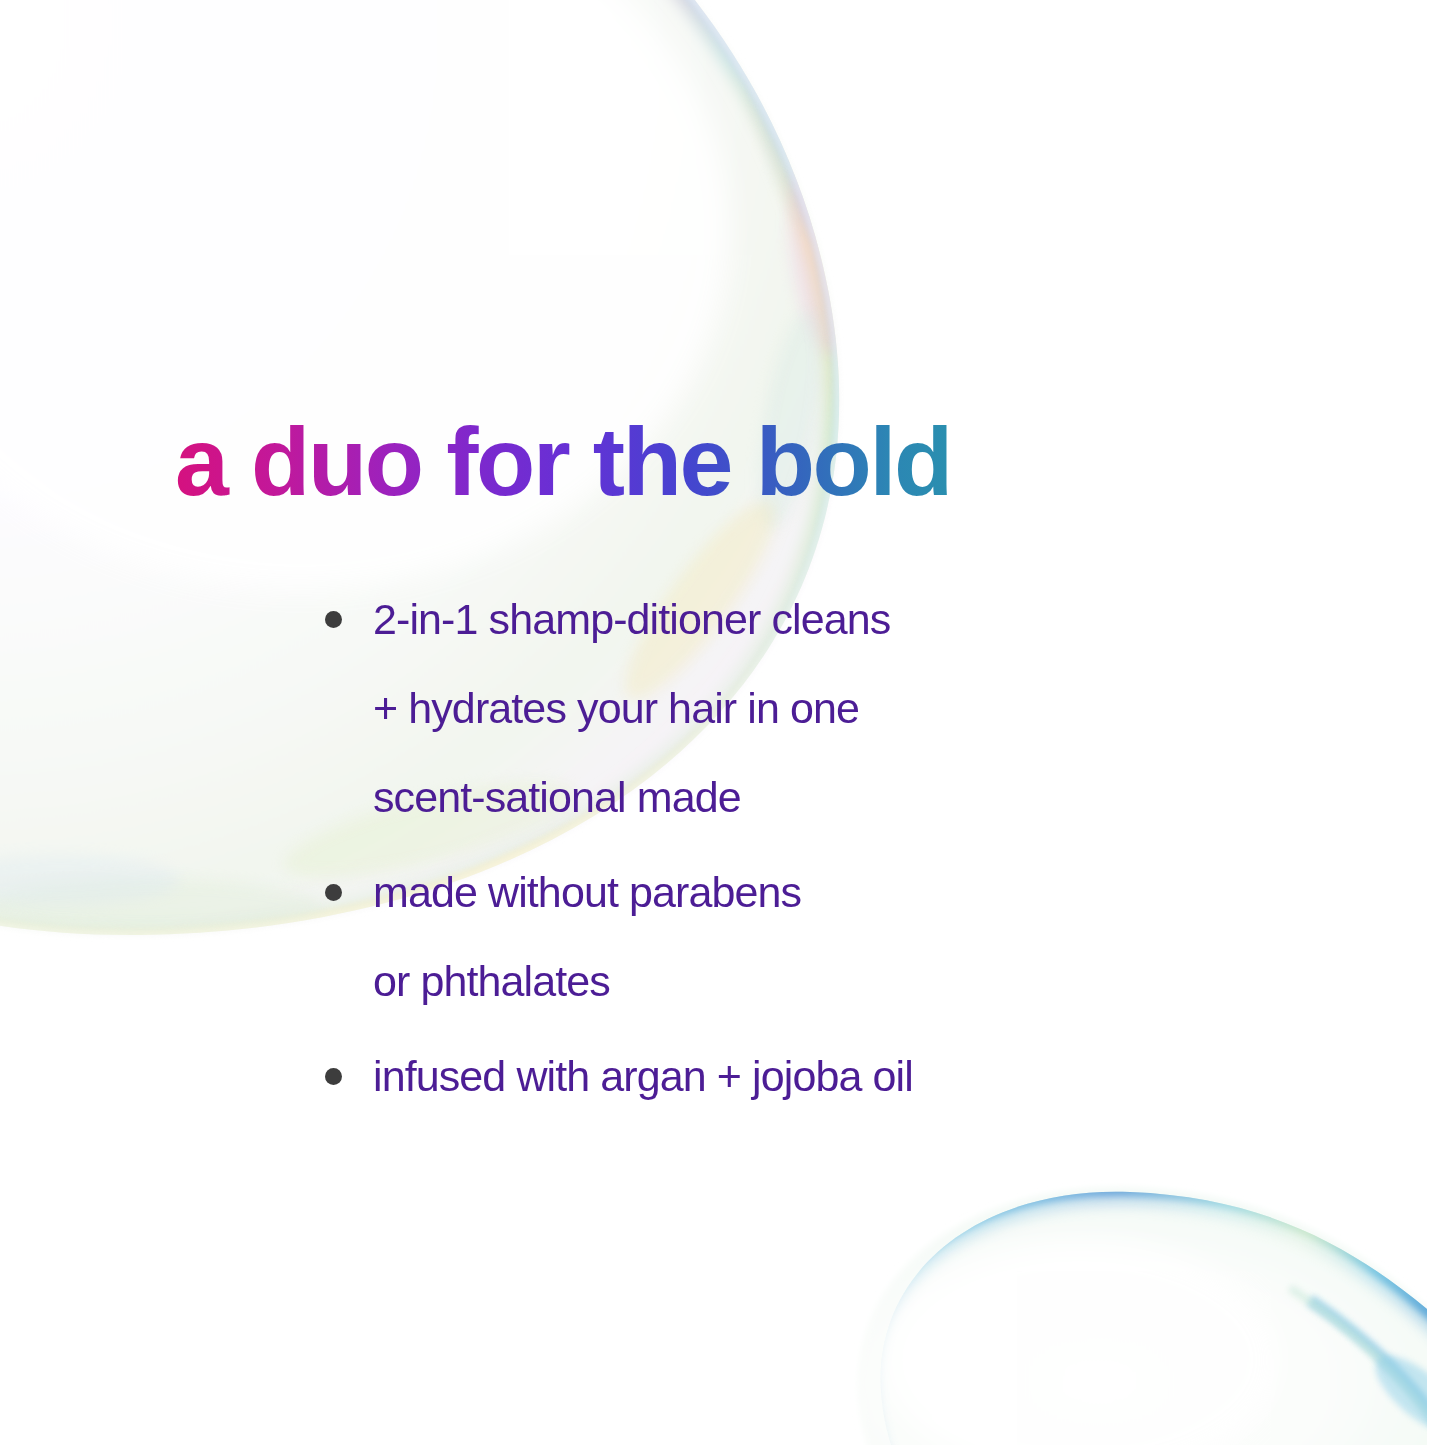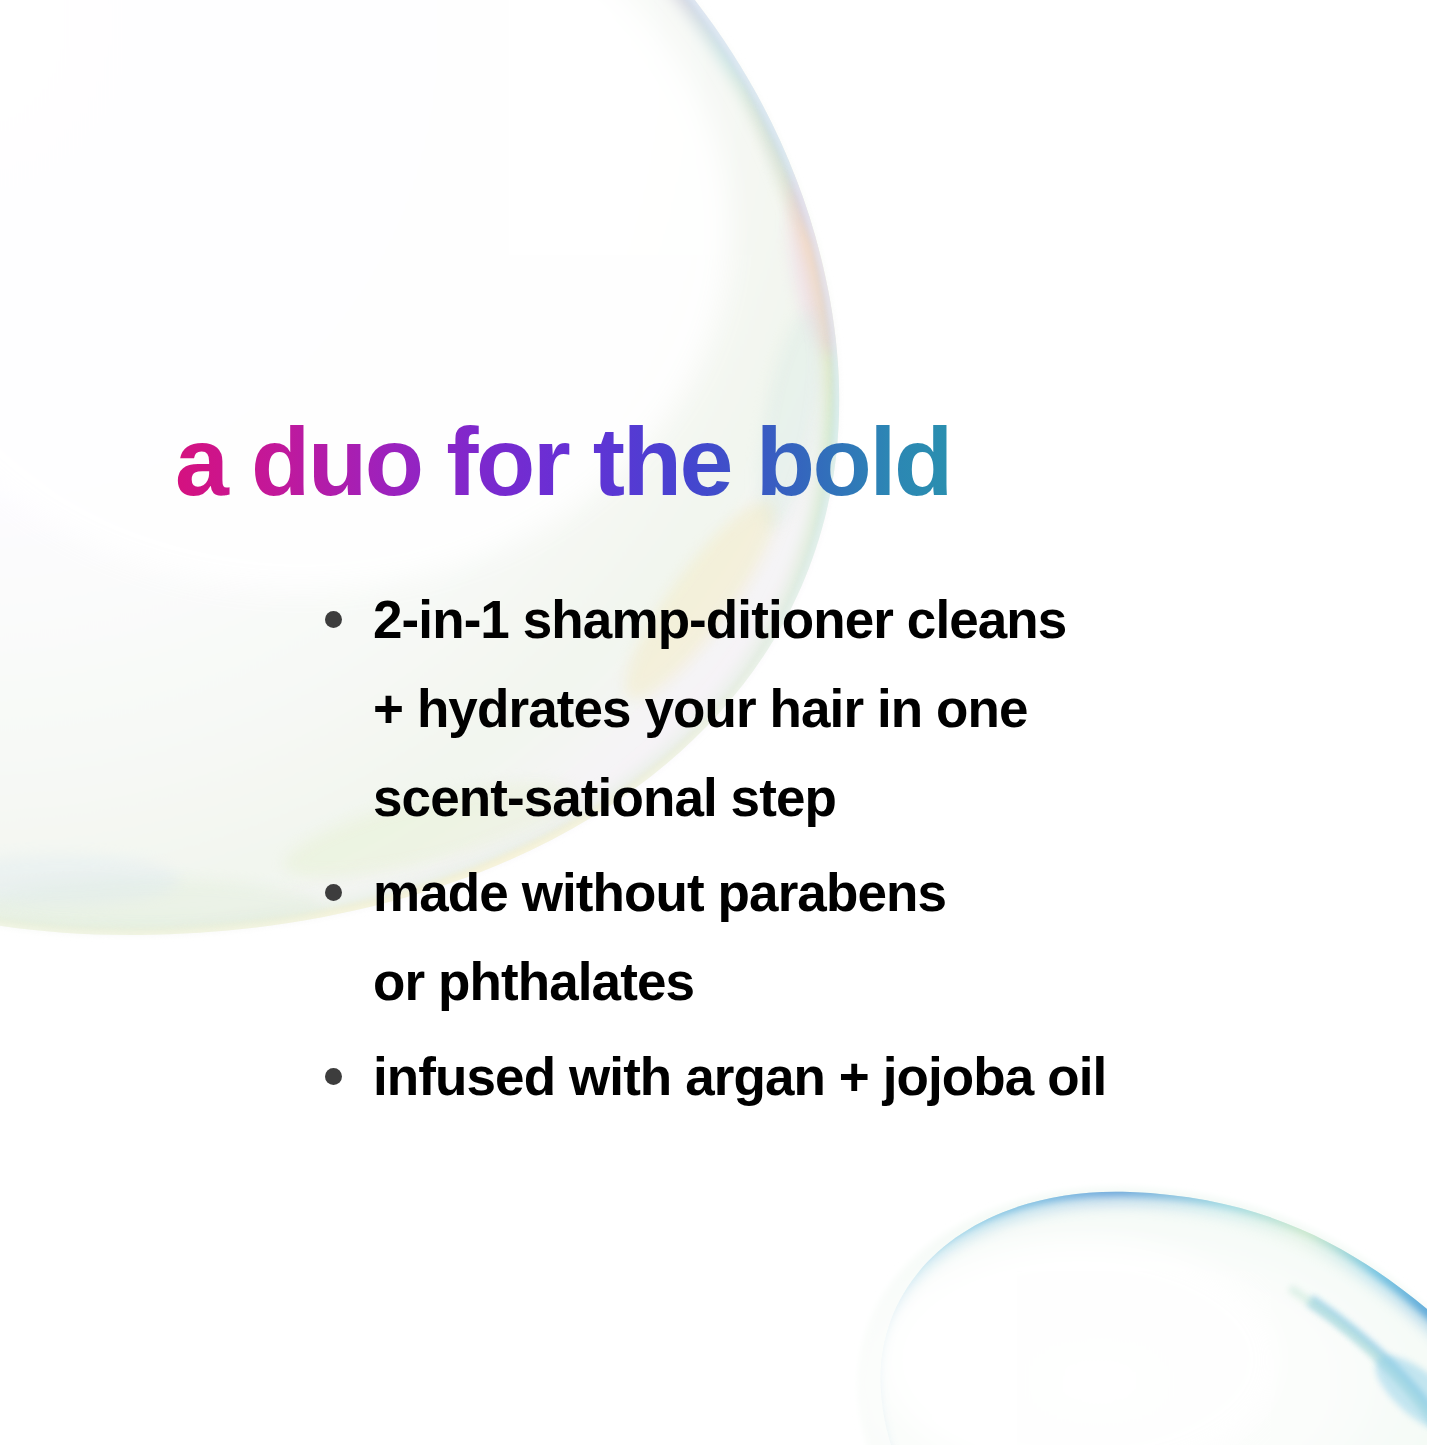--- a/index.html
+++ b/index.html
@@ -68,23 +68,23 @@
     top: 575px;
     width: 900px;
     list-style: none;
     margin: 0;
     padding: 0;
   }
   .bullet-item {
     position: relative;
     padding-left: 55px;
     margin-bottom: 6px;
-    color: #000000;
-    font-size: 53px;
-    font-weight: 700;
+    color: #4c1d95;
+    font-size: 43px;
+    font-weight: 400;
     line-height: 89px;
     letter-spacing: -0.9px;
   }
   .bullet-dot {
     position: absolute;
     left: 7px;
     top: 36px;
     width: 17px;
     height: 17px;
     border-radius: 50%;
@@ -221,21 +221,21 @@
   <div class="content">
 
     <div class="headline">a duo for the bold</div>
 
     <ul class="bullet-list">
 
       <li class="bullet-item">
         <span class="bullet-dot"></span>
         <span class="bullet-line">2-in-1 shamp-ditioner cleans</span>
         <span class="bullet-line">+ hydrates your hair in one</span>
-        <span class="bullet-line">scent-sational step</span>
+        <span class="bullet-line">scent-sational made</span>
       </li>
 
       <li class="bullet-item">
         <span class="bullet-dot"></span>
         <span class="bullet-line">made without parabens</span>
         <span class="bullet-line">or phthalates</span>
       </li>
 
       <li class="bullet-item">
         <span class="bullet-dot"></span>

